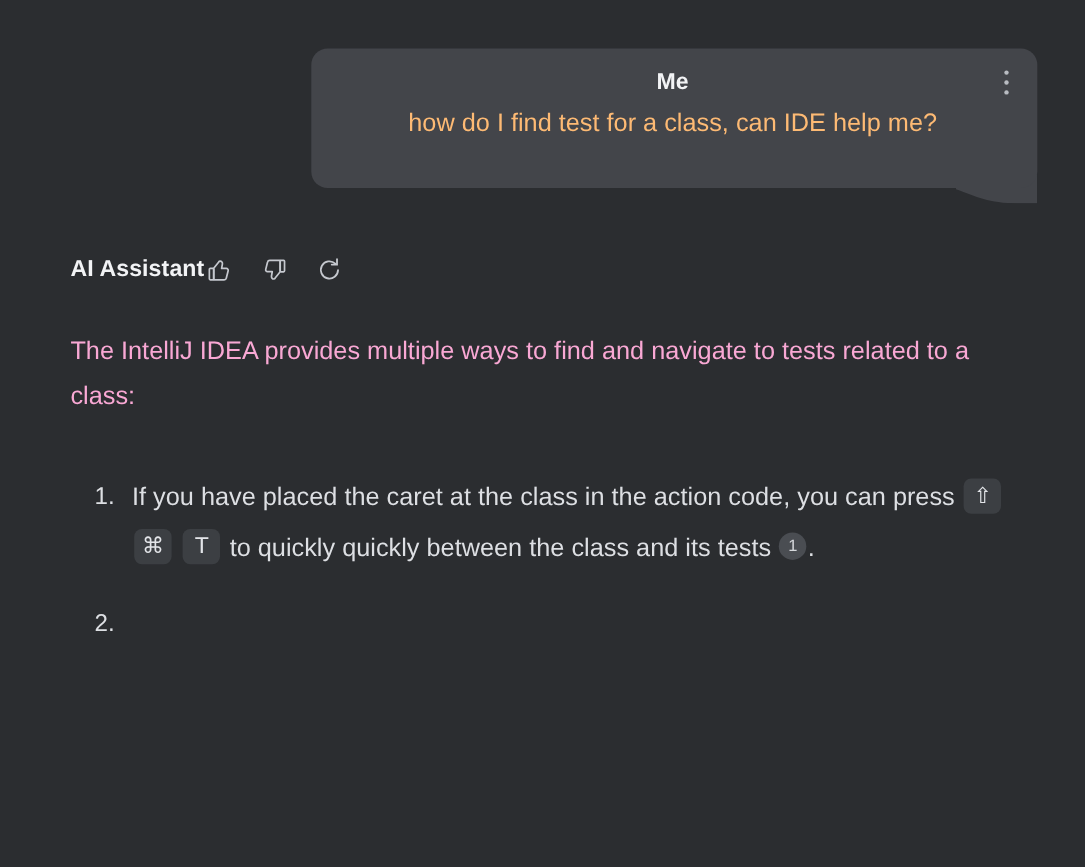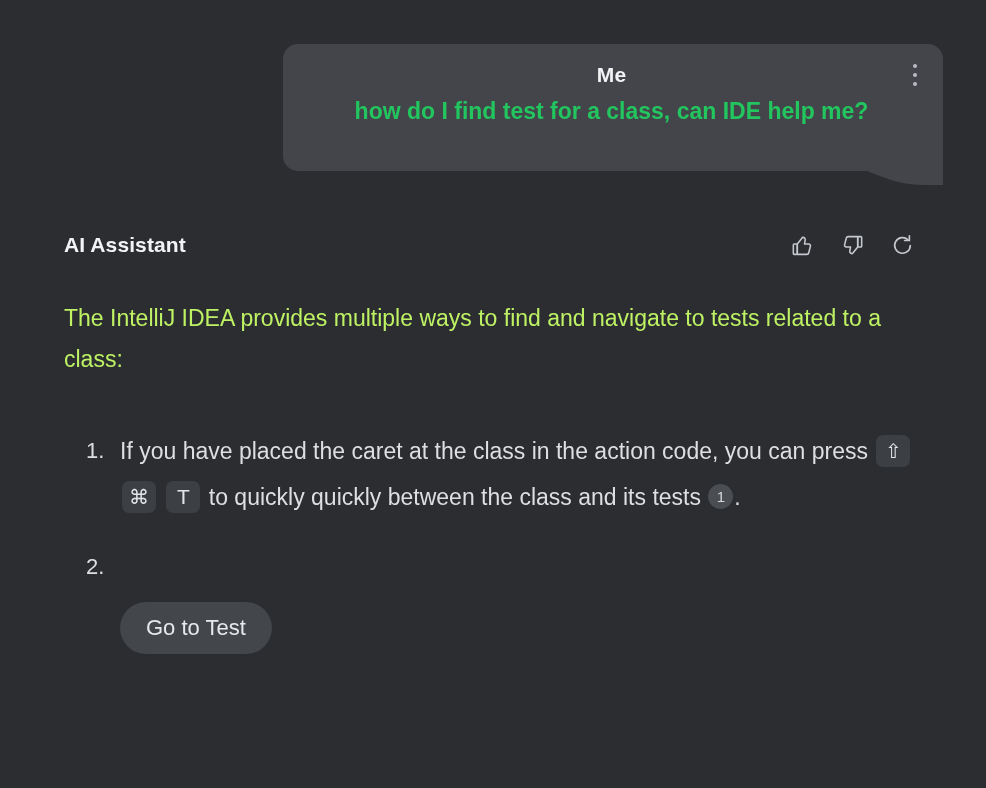--- a/index.html
+++ b/index.html
@@ -46,25 +46,24 @@
 
   .bubble-name {
     font-size: 21px;
     font-weight: bold;
     color: #F2F3F5;
     line-height: 26px;
     letter-spacing: 0.1px;
   }
   .bubble-text {
     font-size: 23px;
-    color: #22c55e;
+    color: #fdba74;
     line-height: 34px;
     margin-top: 6px;
     white-space: nowrap;
-    font-weight: bold;
   }
   #bubble-menu-button {
     position: absolute;
     right: 15px;
     top: 16px;
     width: 26px;
     height: 30px;
     display: flex;
     flex-direction: column;
     align-items: center;
@@ -83,21 +82,21 @@
 
   
   #assistant-header {
     position: absolute;
     left: 64px;
     top: 226px;
     width: 852px;
     height: 38px;
     display: flex;
     align-items: center;
-    justify-content: space-between;
+    justify-content: flex-start;
   }
   #assistant-title {
     font-size: 21px;
     font-weight: bold;
     color: #F2F3F5;
     letter-spacing: 0.1px;
   }
   #assistant-actions {
     display: flex;
     align-items: center;
@@ -117,21 +116,21 @@
   
   #assistant-body {
     position: absolute;
     left: 64px;
     top: 298px;
     width: 870px;
   }
   #intro-paragraph {
     font-size: 23px;
     line-height: 41px;
-    color: #bef264;
+    color: #f9a8d4;
     width: 850px;
   }
   #answer-list {
     margin: 48px 0 0 0;
     padding: 0;
     list-style: none;
     counter-reset: answeritem;
   }
   #answer-list > li {
     position: relative;
@@ -259,16 +258,15 @@
     <li>
       <span>If you have placed the caret at the class in the action code, you can press</span>
       <span class="keycap">⇧</span>
       <span class="keycap">⌘</span>
       <span class="keycap key-t">T</span>
       <span>to quickly quickly between the class and its tests</span>
       <span class="citation-badge">1</span><span>.</span>
     </li>
     <li>
       <br>
-      <button id="go-to-test-button">Go to Test</button>
     </li>
   </ol>
 </div>
 
 </body></html>

